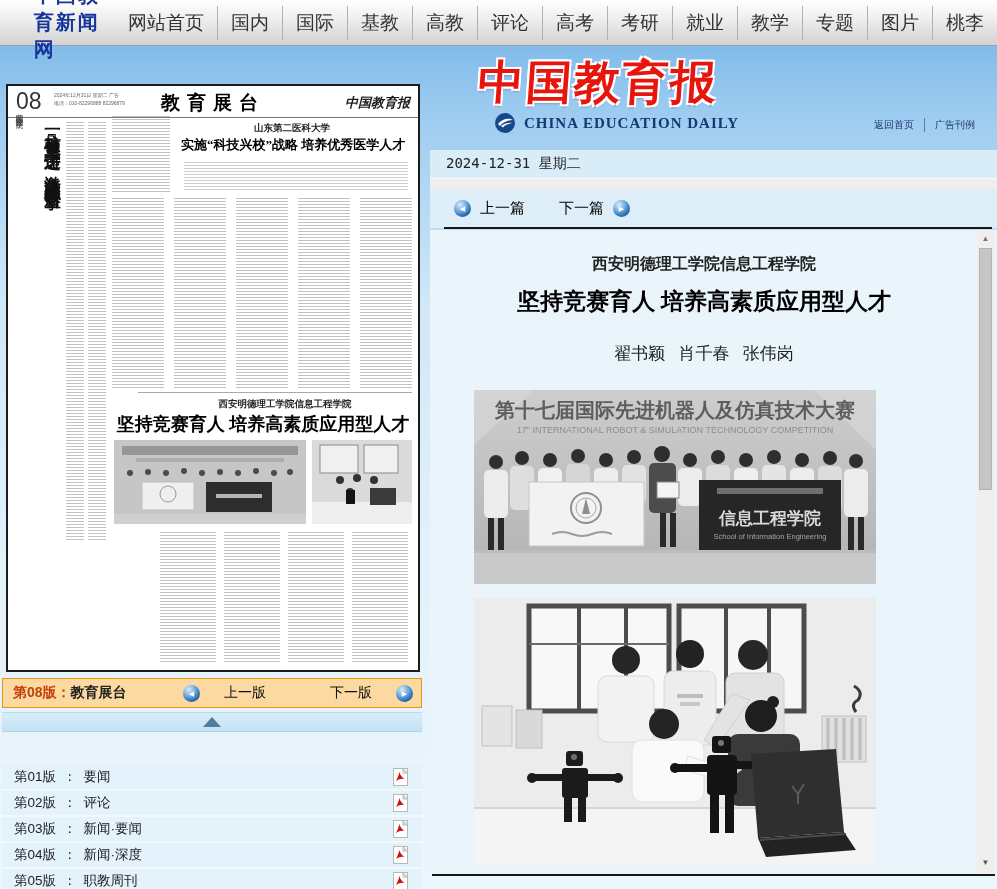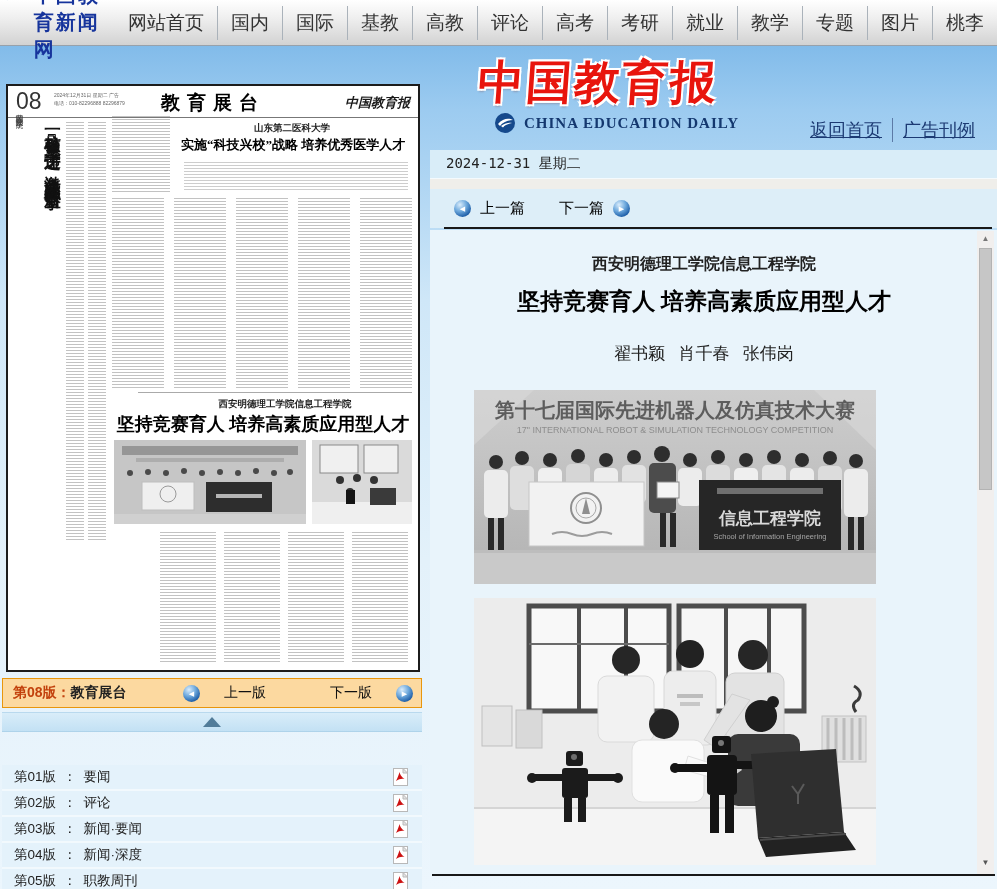--- a/index.html
+++ b/index.html
@@ -69,21 +69,21 @@
   .ed-name { font-size:13.5px; color:#222; cursor:pointer; }
   .ed-pdf { margin-left:auto; cursor:pointer; line-height:0; }
 
   
   .ced-title { position:absolute; left:478px; top:52px; font-size:46px; font-weight:bold; color:#e8150d;
                font-family:"Liberation Serif", serif; transform:skewX(-4deg); letter-spacing:2px;
                text-shadow:-2px -2px 0 #fff,2px -2px 0 #fff,-2px 2px 0 #fff,2px 2px 0 #fff,0 3px 2px rgba(120,60,60,.35); }
   .ced-en { position:absolute; left:494px; top:112px; display:flex; align-items:center; gap:8px; }
   .ced-en-text { font-size:15px; font-weight:bold; color:#14386f; font-family:"Liberation Serif", serif; letter-spacing:1px; }
   .head-links { position:absolute; right:12px; top:118px; display:flex; align-items:center; }
-  .head-link { font-size:18px; color:#1c3a73; cursor:pointer; padding:0 10px;text-decoration:underline; }
+  .head-link { font-size:10px; color:#1c3a73; cursor:pointer; padding:0 10px; }
   .head-link + .head-link { border-left:1px solid #5c7aa6; }
 
   .datebar { position:absolute; left:430px; top:150px; width:567px; height:29px; background:#d9edf8;
              border-bottom:1px solid #f4fafd; display:flex; align-items:center; }
   .date-text { margin-left:16px; font-size:14px; color:#222; font-family:"DejaVu Sans Mono", monospace; }
   .graygap { position:absolute; left:430px; top:179px; width:567px; height:10px; background:#efeeea; }
   .readerbar { position:absolute; left:430px; top:189px; width:567px; height:39px; background:#ddeef8;
                display:flex; align-items:center; gap:9px; padding-left:24px; }
   .reader-label { font-size:15px; color:#000; cursor:pointer; }
   .rule-dark { position:absolute; background:#181818; }

